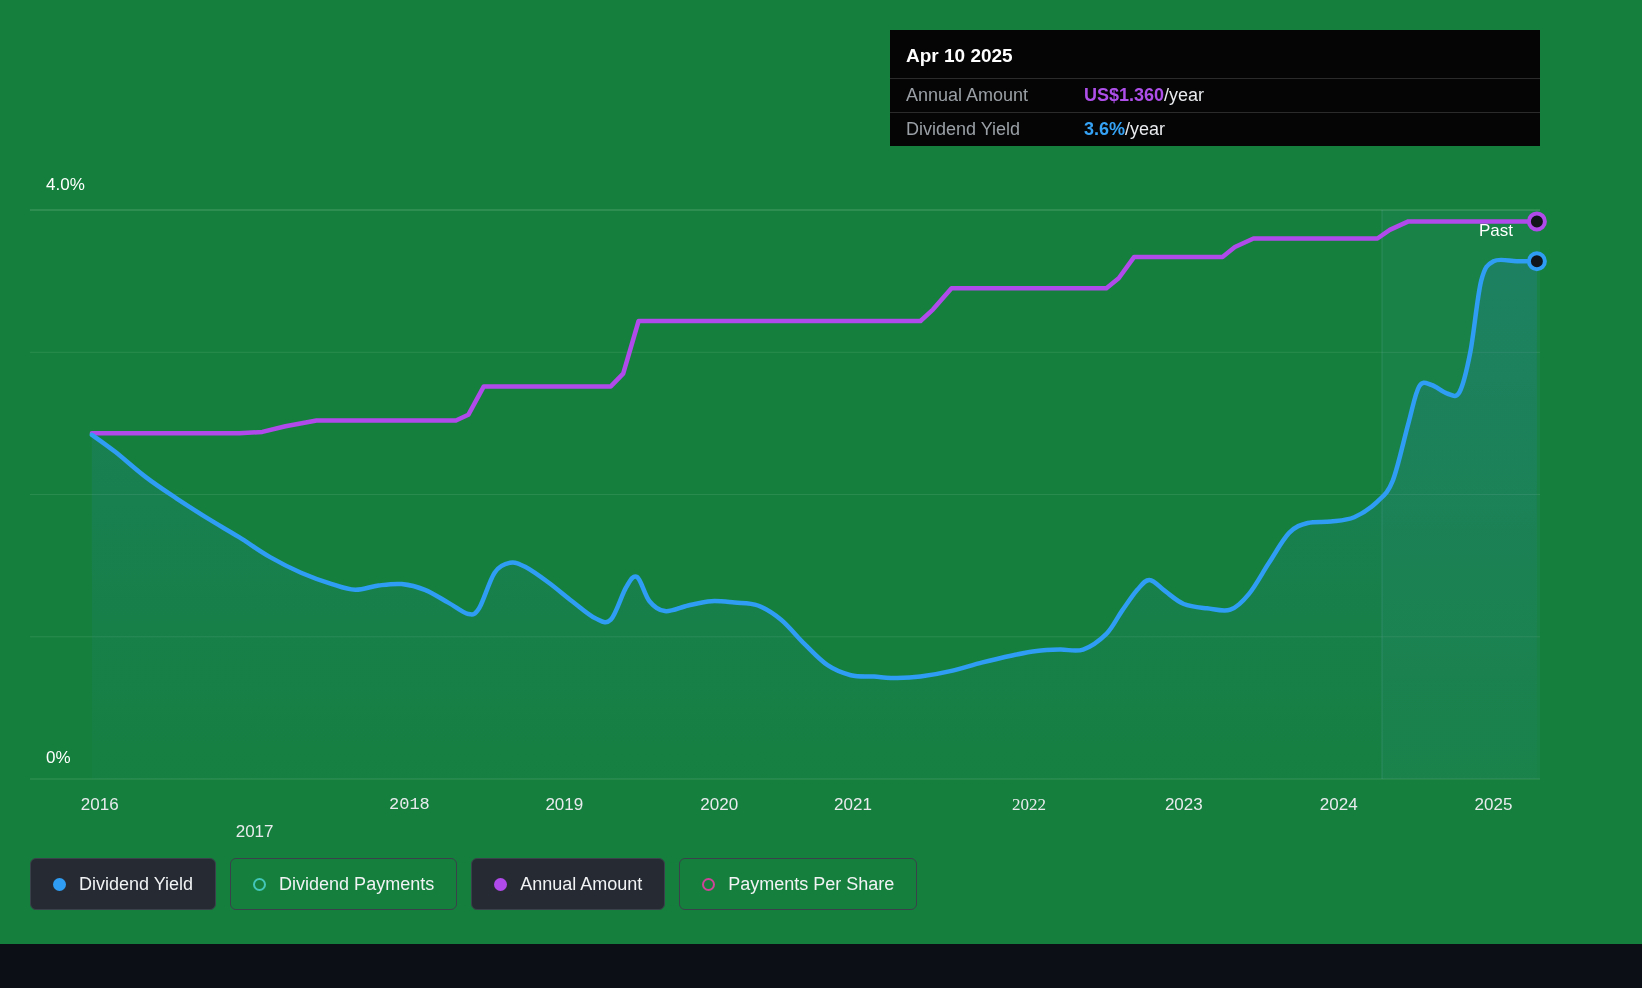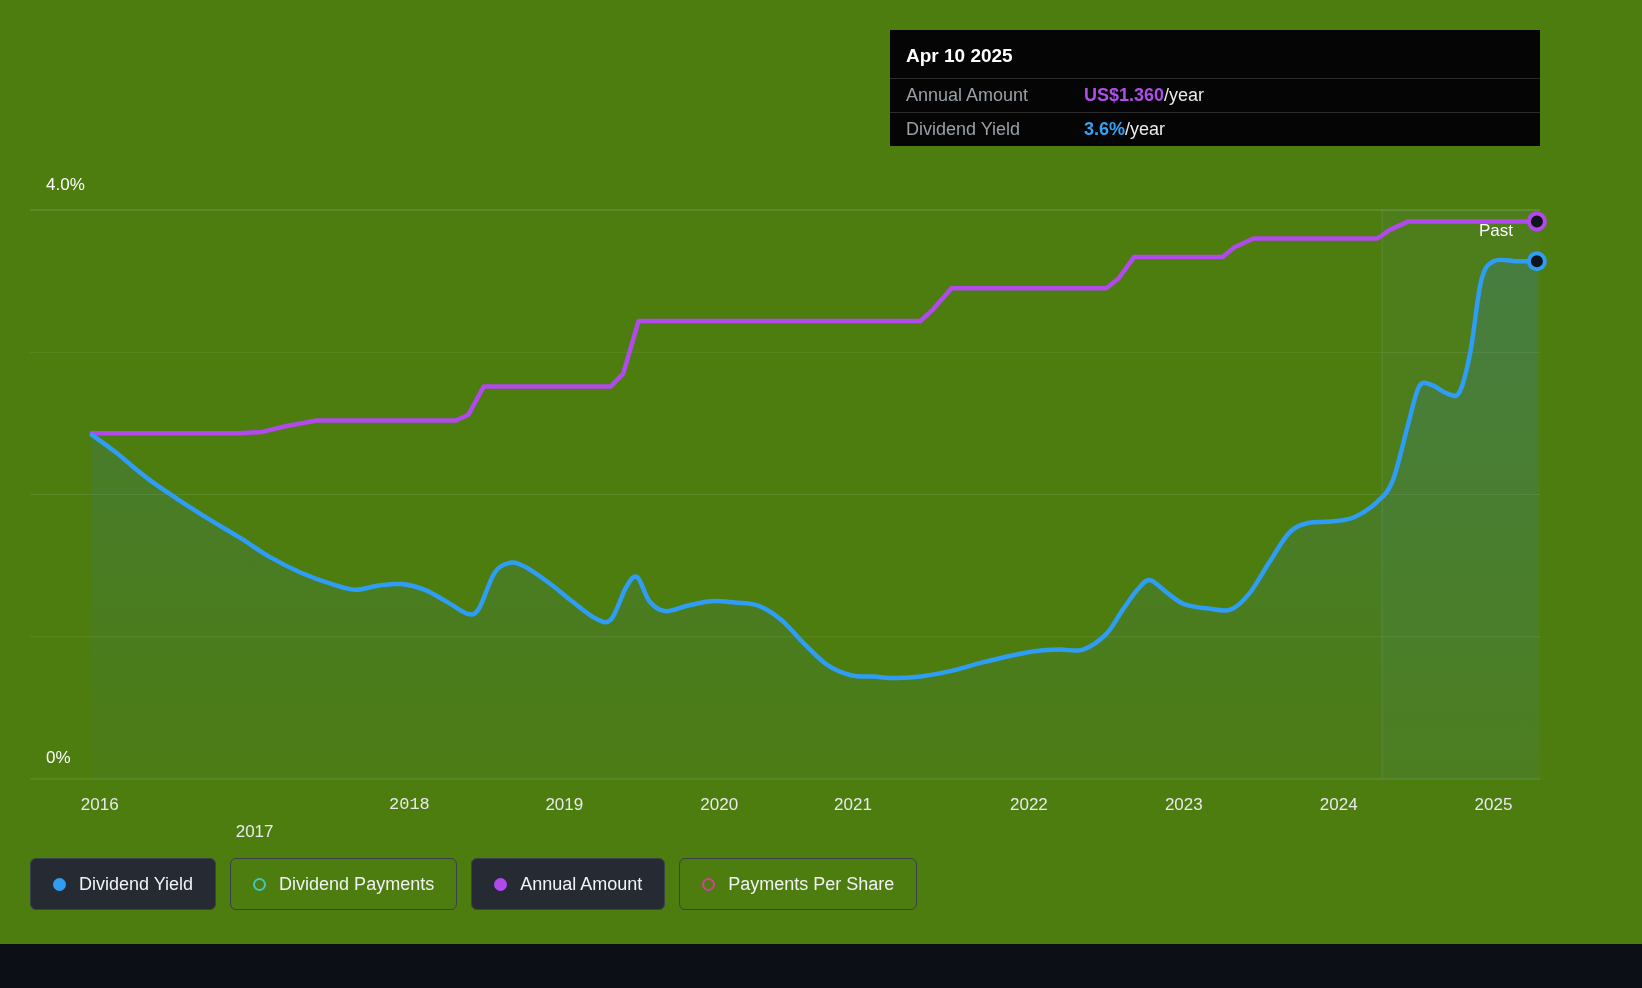--- a/index.html
+++ b/index.html
@@ -1,16 +1,16 @@
 <!DOCTYPE html>
 <html><head>
 <meta charset="utf-8">
 <style>
   html,body{margin:0;padding:0;background:#0e1218;}
-  .stage{position:relative;width:1642px;height:988px;background:#4d7c0f;overflow:hidden;
+  .stage{position:relative;width:1642px;height:988px;background:#15803d;overflow:hidden;
          font-family:"Liberation Sans",sans-serif;}
   
   .tooltip{position:absolute;left:890px;top:30px;width:650px;background:#050505;z-index:6;}
   .tt-title{padding:15px 16px 11px;font-size:19px;font-weight:700;color:#ffffff;}
   .tt-row{display:flex;align-items:center;height:33px;border-top:1px solid #2b2b2b;
           padding:0 16px;font-size:18px;}
   .tt-label{flex:0 0 178px;color:#9aa0a6;}
   .tt-value{font-weight:700;}
   .tt-suffix{color:#e8eaed;font-weight:400;}
   
@@ -76,21 +76,21 @@
   <div class="y-label" id="ylabel-bottom">0%</div>
   <div class="past-label">Past</div>
 
   <div class="x-axis" id="x-axis">
       <span style="left: 99.7px;">2016</span>
       <span style="left: 254.6px; margin-top: 27px;">2017</span>
       <span style="left: 409.4px; font-family: Liberation Mono, monospace;">2018</span>
       <span style="left: 564.3px;">2019</span>
       <span style="left: 719.2px;">2020</span>
       <span style="left: 853px; text-align: center;">2021</span>
-      <span style="left: 1028.9px;">2022</span>
+      <span style="left: 1028.9px; font-family: Liberation Serif, serif;">2022</span>
       <span style="left: 1183.8px; text-align: right;">2023</span>
       <span style="left: 1338.7px;">2024</span>
       <span style="left: 1493.5px;">2025</span>
     </div>
 
   <div class="legend" id="legend">
       <div class="pill active">
         <span class="dot" style="background: rgb(47, 157, 244);"></span>
         <span>Dividend Yield</span>
       </div>

